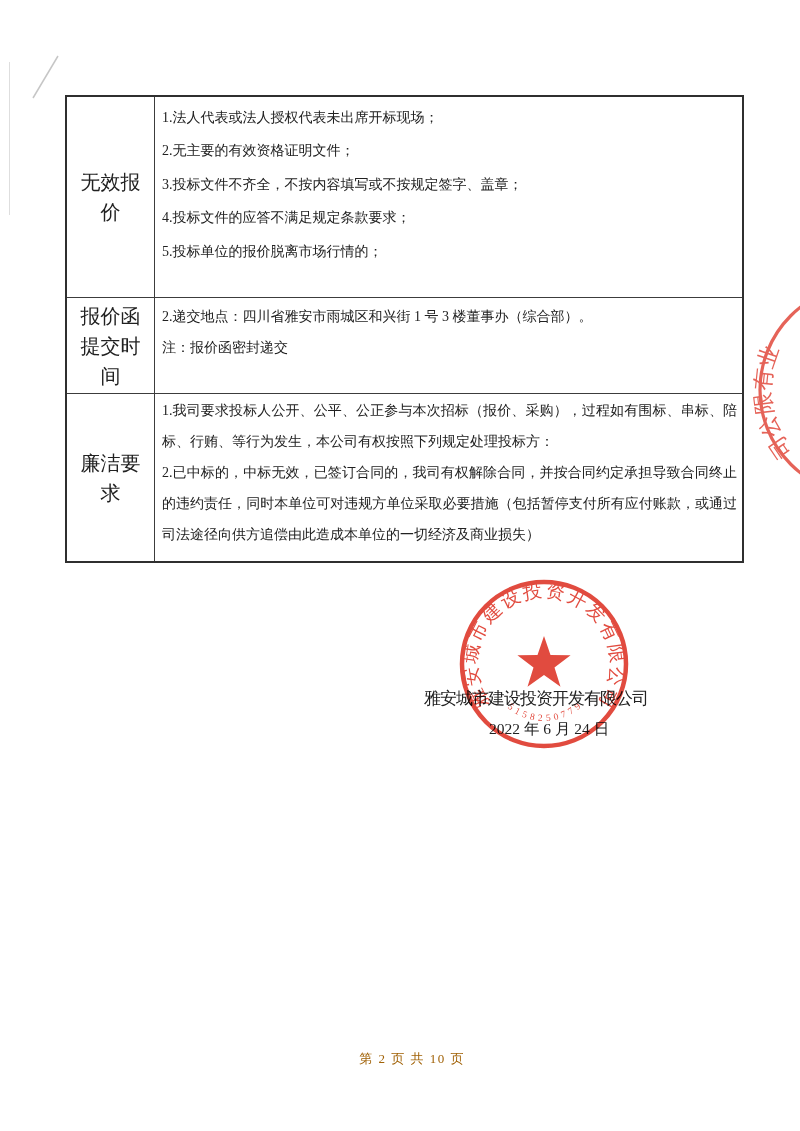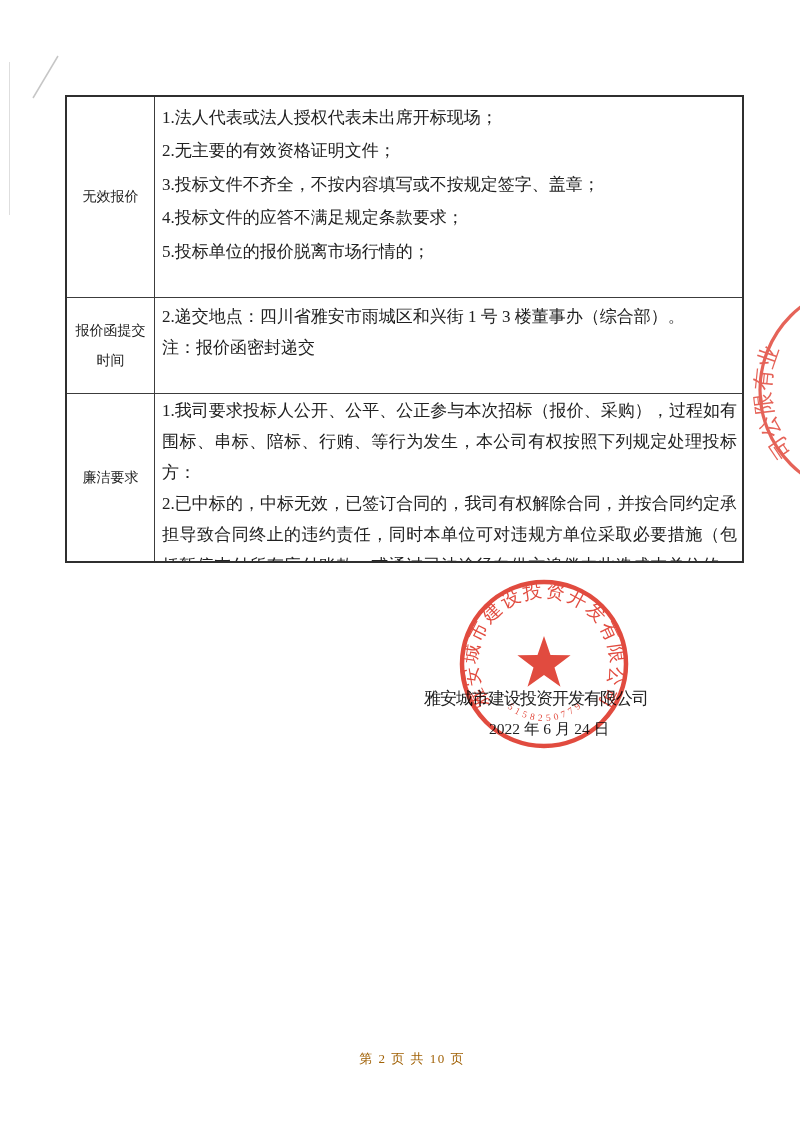--- a/index.html
+++ b/index.html
@@ -8,23 +8,23 @@
     overflow:hidden; font-family:"Liberation Serif","DejaVu Serif",serif;
     color:#212121;
   }
   
   .tbl { position:absolute; left:65px; top:95px; width:679px; border:2px solid #2f2f2f; box-sizing:border-box; }
   .trow { display:flex; box-sizing:border-box; }
   .trow + .trow { border-top:1.5px solid #3c3c3c; }
   .th {
     flex:0 0 88px; width:88px; border-right:1.5px solid #3c3c3c; box-sizing:border-box;
     display:flex; align-items:center; justify-content:center; text-align:center;
-    font-size:14px; line-height:30px; padding:0 5px;
+    font-size:20px; line-height:30px; padding:0 5px;
   }
-  .td { flex:1; box-sizing:border-box; padding:0 5px 0 7px; font-size:17px; overflow:hidden; }
+  .td { flex:1; box-sizing:border-box; padding:0 5px 0 7px; font-size:14px; overflow:hidden; }
   .td p { margin:0; }
   .r1 { height:200px; } .r2 { height:96px; } .r3 { height:29px; } .r4 { height:168px; }
   .r1 .td { padding-top:4px; } .r1 .td p { line-height:33.4px; white-space:nowrap; }
   .r2 .td { padding-top:3px; } .r2 .td p { line-height:31px; white-space:nowrap; }
   .r3 .td { display:flex; align-items:center; }
   .r4 .td { padding-top:1px; } .r4 .td p { line-height:31px; text-align:justify; }
   
   .company-line { position:absolute; left:424px; top:687px; font-size:17px; letter-spacing:-1px; white-space:nowrap; }
   .date-line { position:absolute; left:489px; top:719px; font-size:15.5px; white-space:nowrap; }
   

